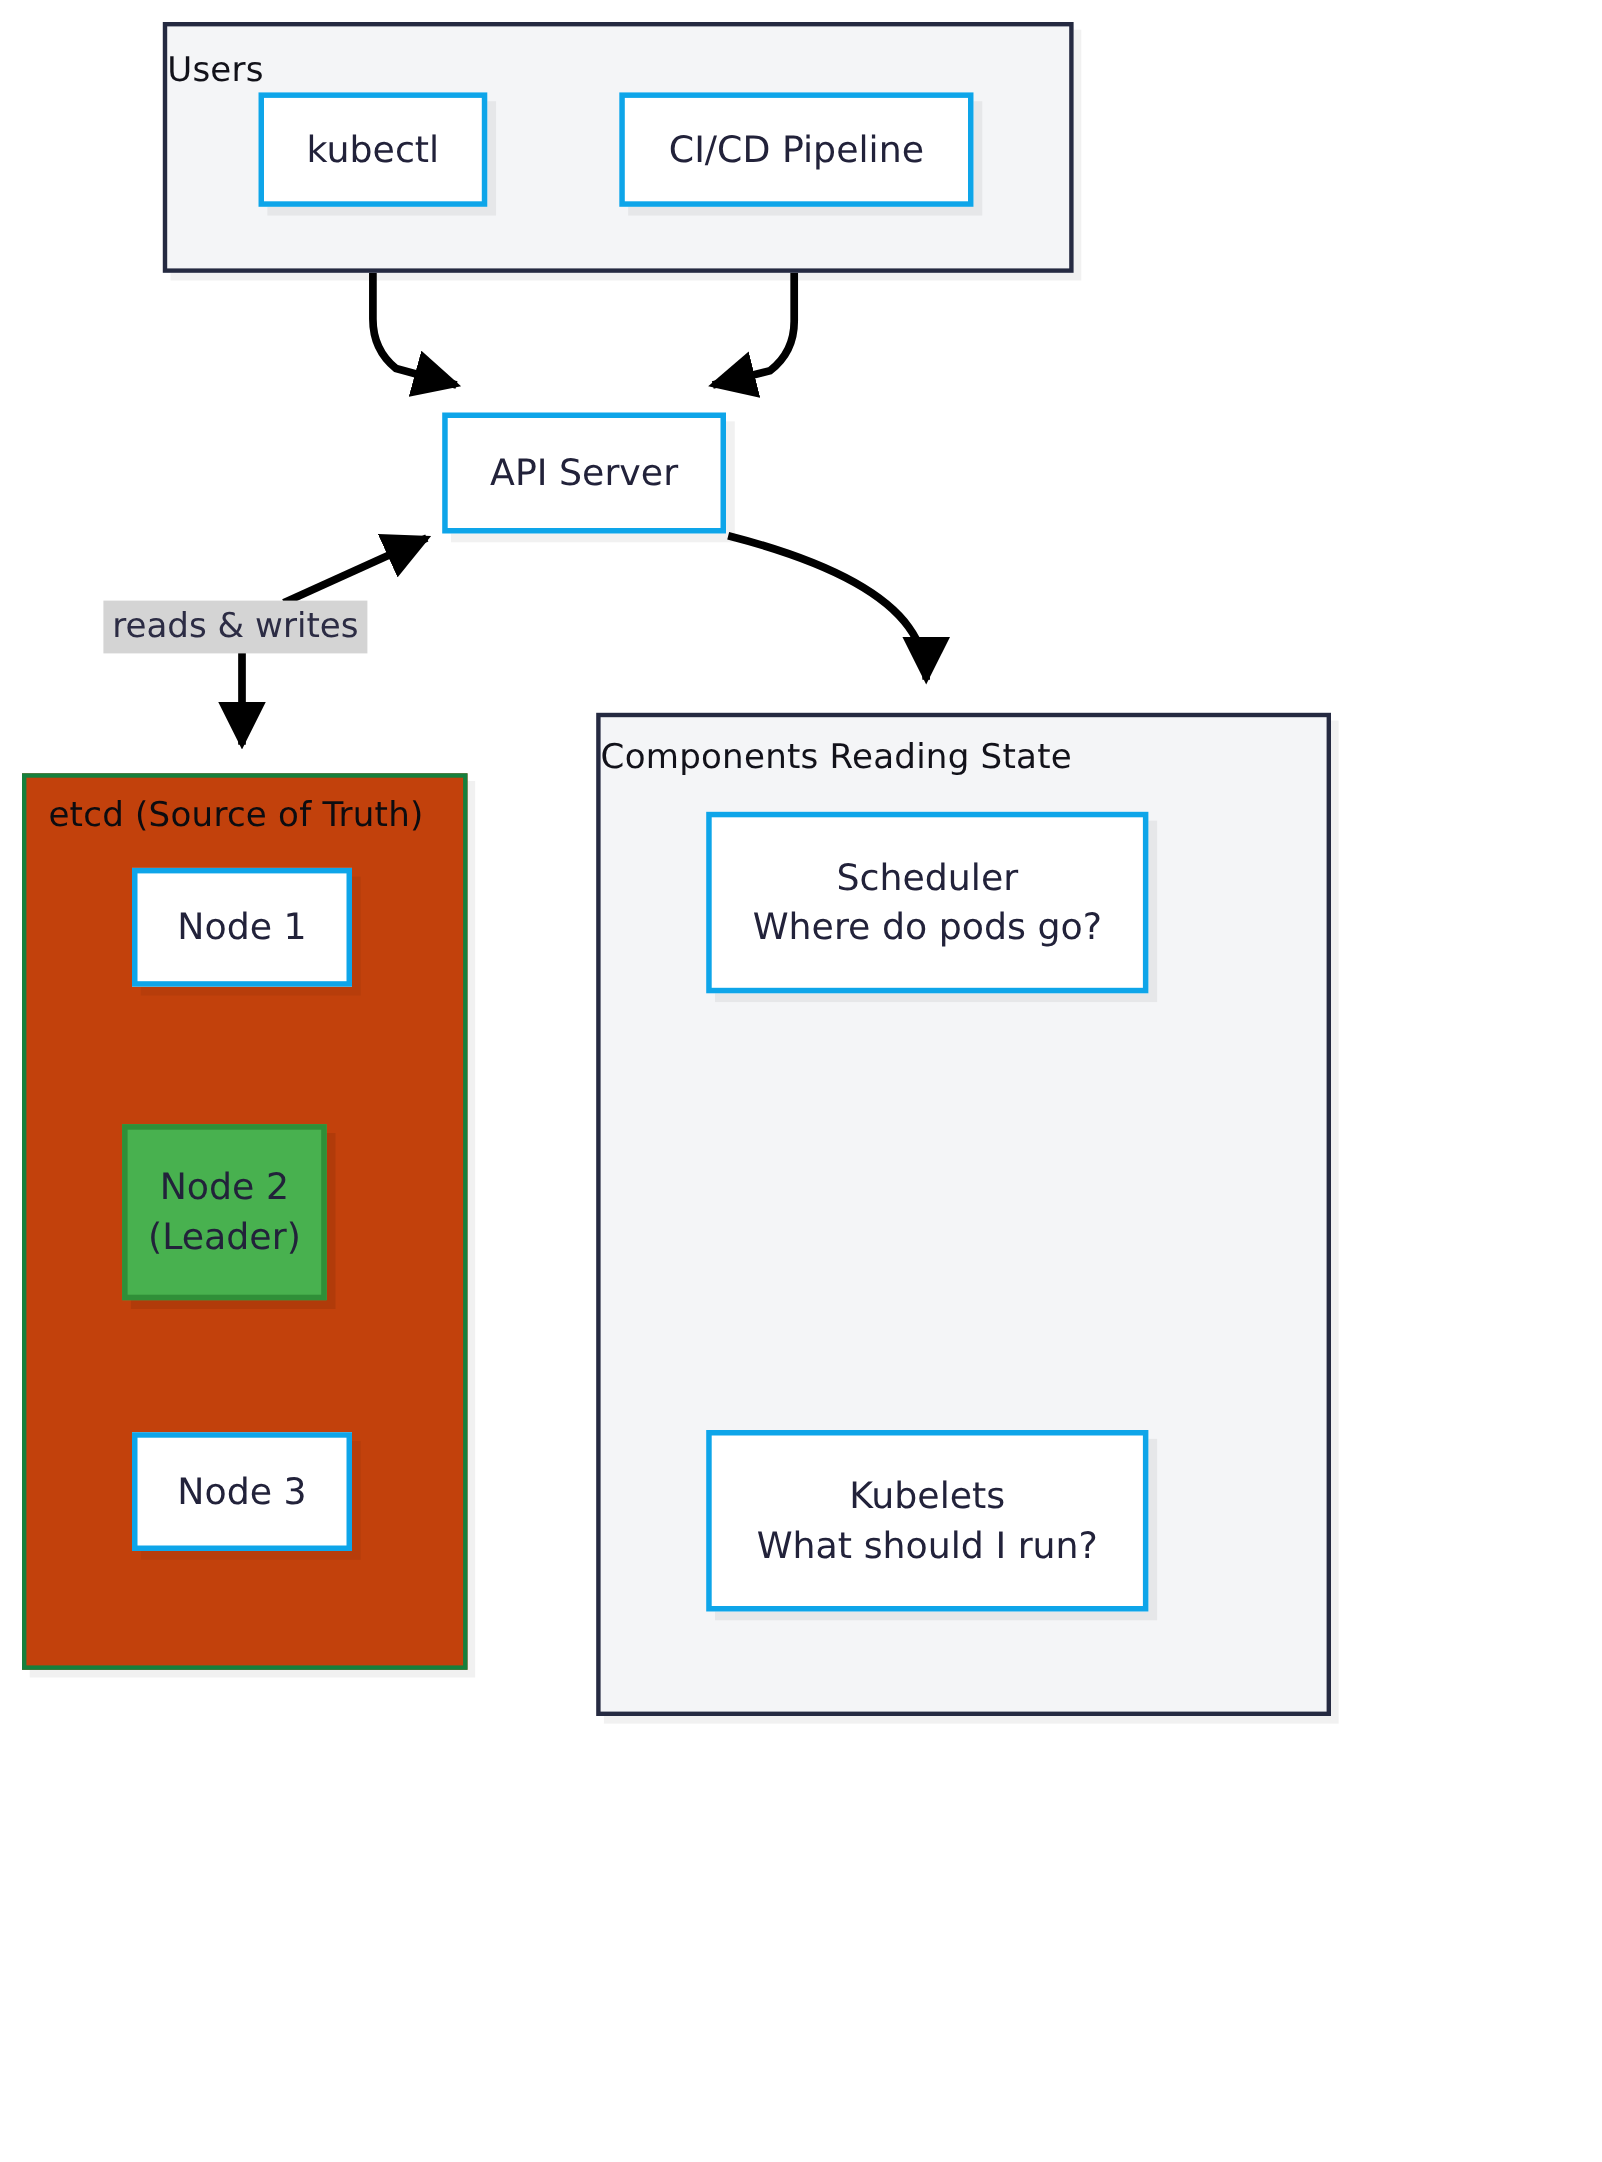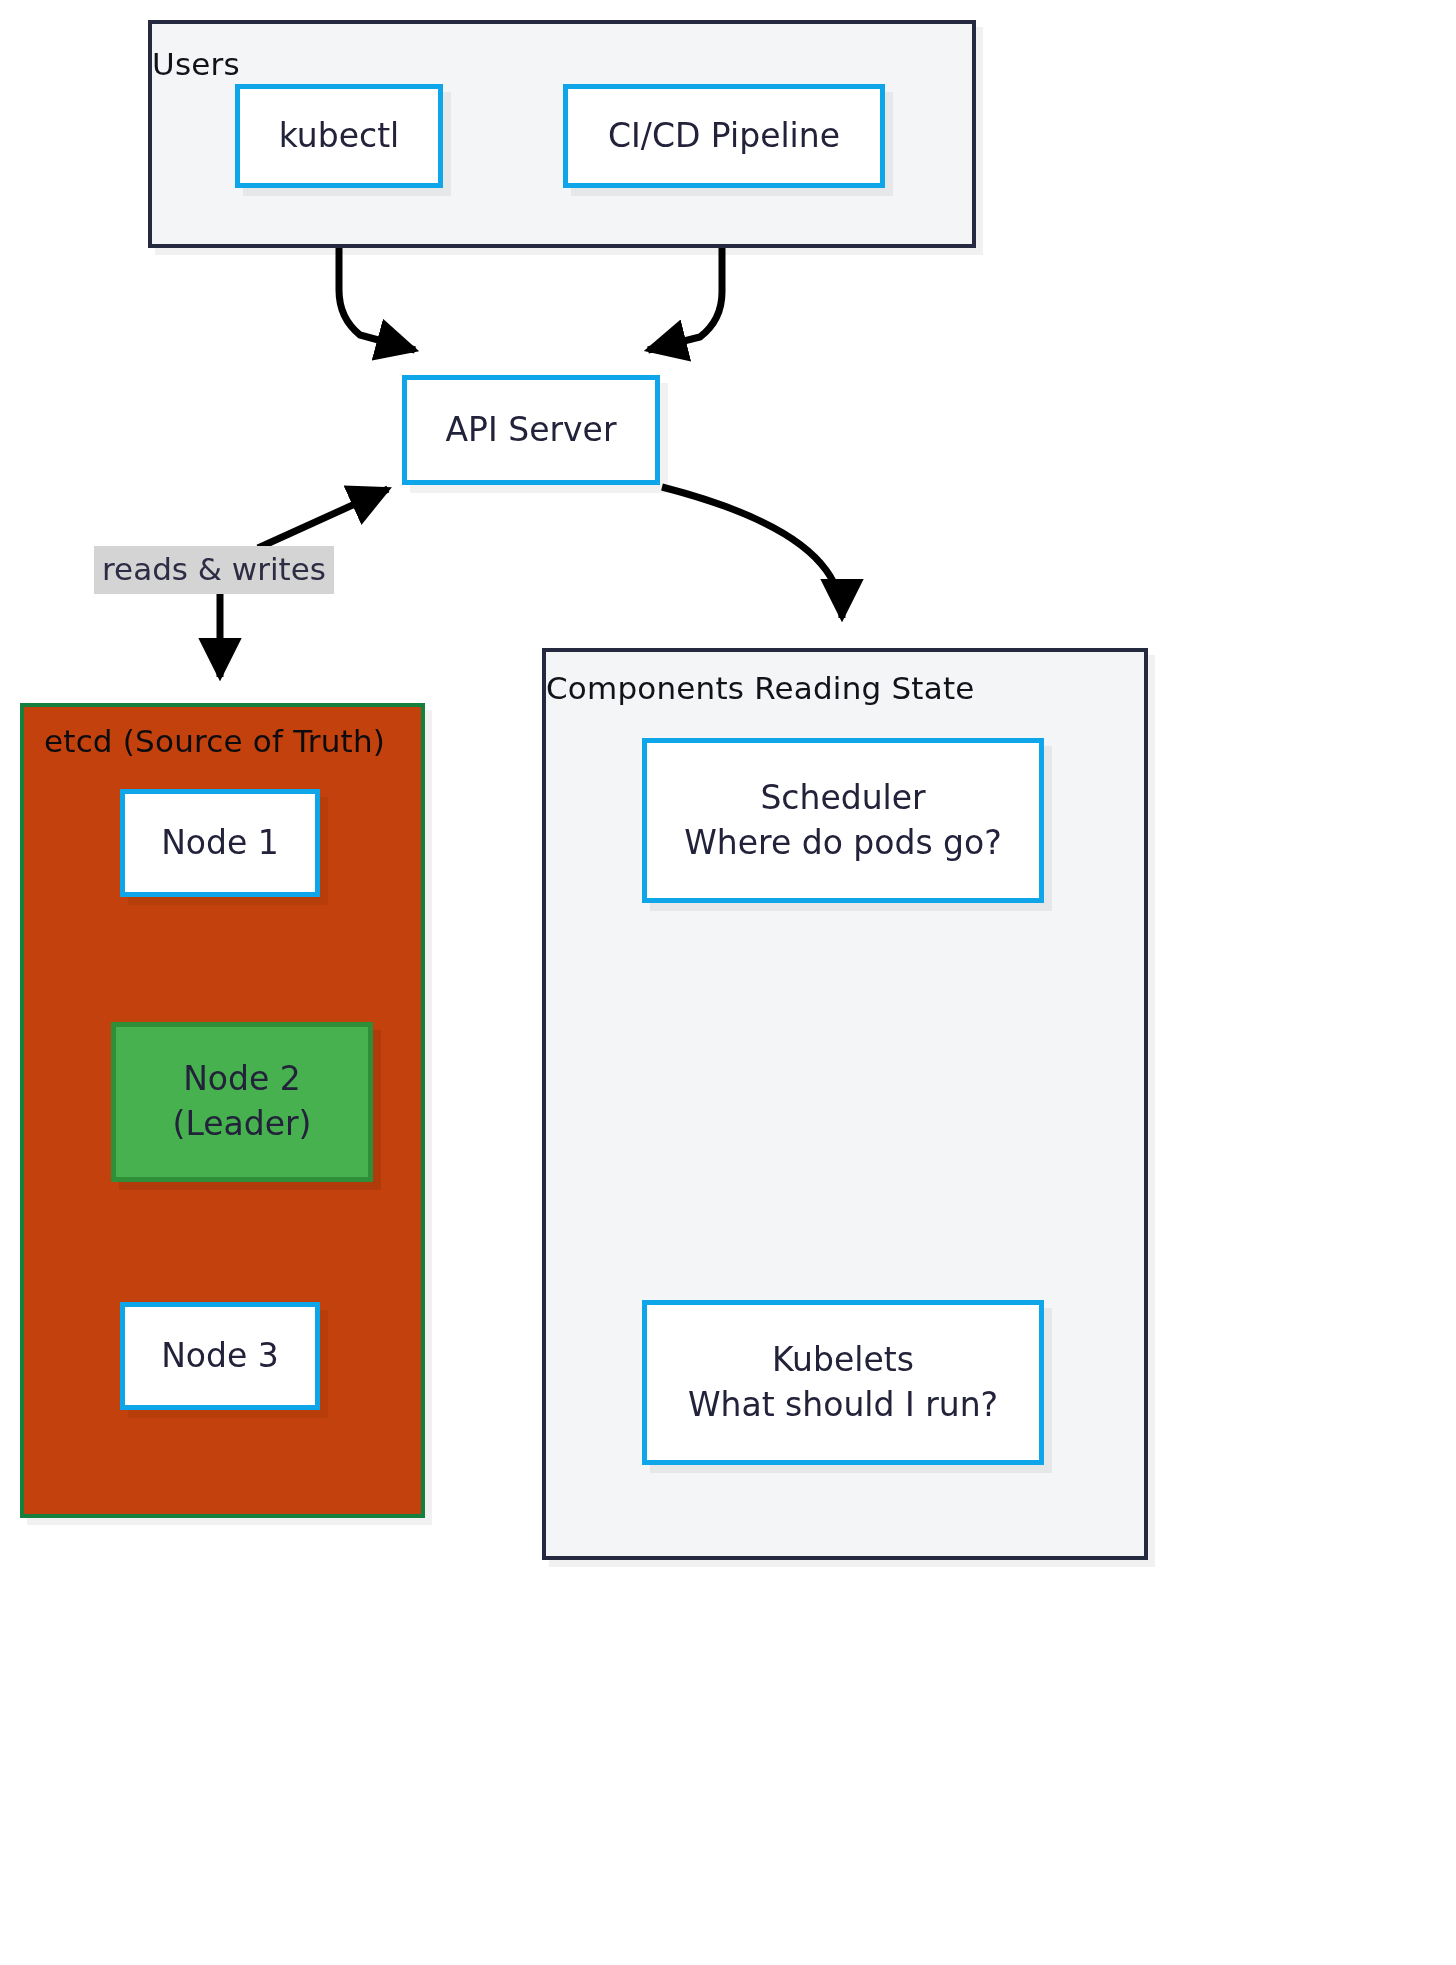--- a/index.html
+++ b/index.html
@@ -130,30 +130,30 @@
   <div class="edge-label" style="left:94px; top:546px;">reads &amp; writes</div>
 
   <div class="subgraph etcd" style="left:20px; top:703px; width:405px; height:815px;">
     <div class="subgraph-title" style="top:16px;">etcd (Source of Truth)</div>
   </div>
 
   <div class="node" style="left:120px; top:789px; width:200px; height:108px;">
     <span>Node 1</span>
   </div>
 
-  <div class="node leader" style="left:111px; top:1022px; width:262px; height:160px;">
+  <div class="node leader" style="left:111px; top:1022px; width:186px; height:160px;">
     <span>Node 2</span>
     <span class="line2">(Leader)</span>
   </div>
 
   <div class="node" style="left:120px; top:1302px; width:200px; height:108px;">
     <span>Node 3</span>
   </div>
 
-  <div class="subgraph" style="left:542px; top:648px; width:606px; height:912px;">
+  <div class="subgraph" style="left:542px; top:648px; width:668px; height:912px;">
     <div class="subgraph-title" style="top:18px;">Components Reading State</div>
   </div>
 
   <div class="node" style="left:642px; top:738px; width:402px; height:165px;">
     <span>Scheduler</span>
     <span class="line2">Where do pods go?</span>
   </div>
 
 
   <div class="node" style="left:642px; top:1300px; width:402px; height:165px;">

